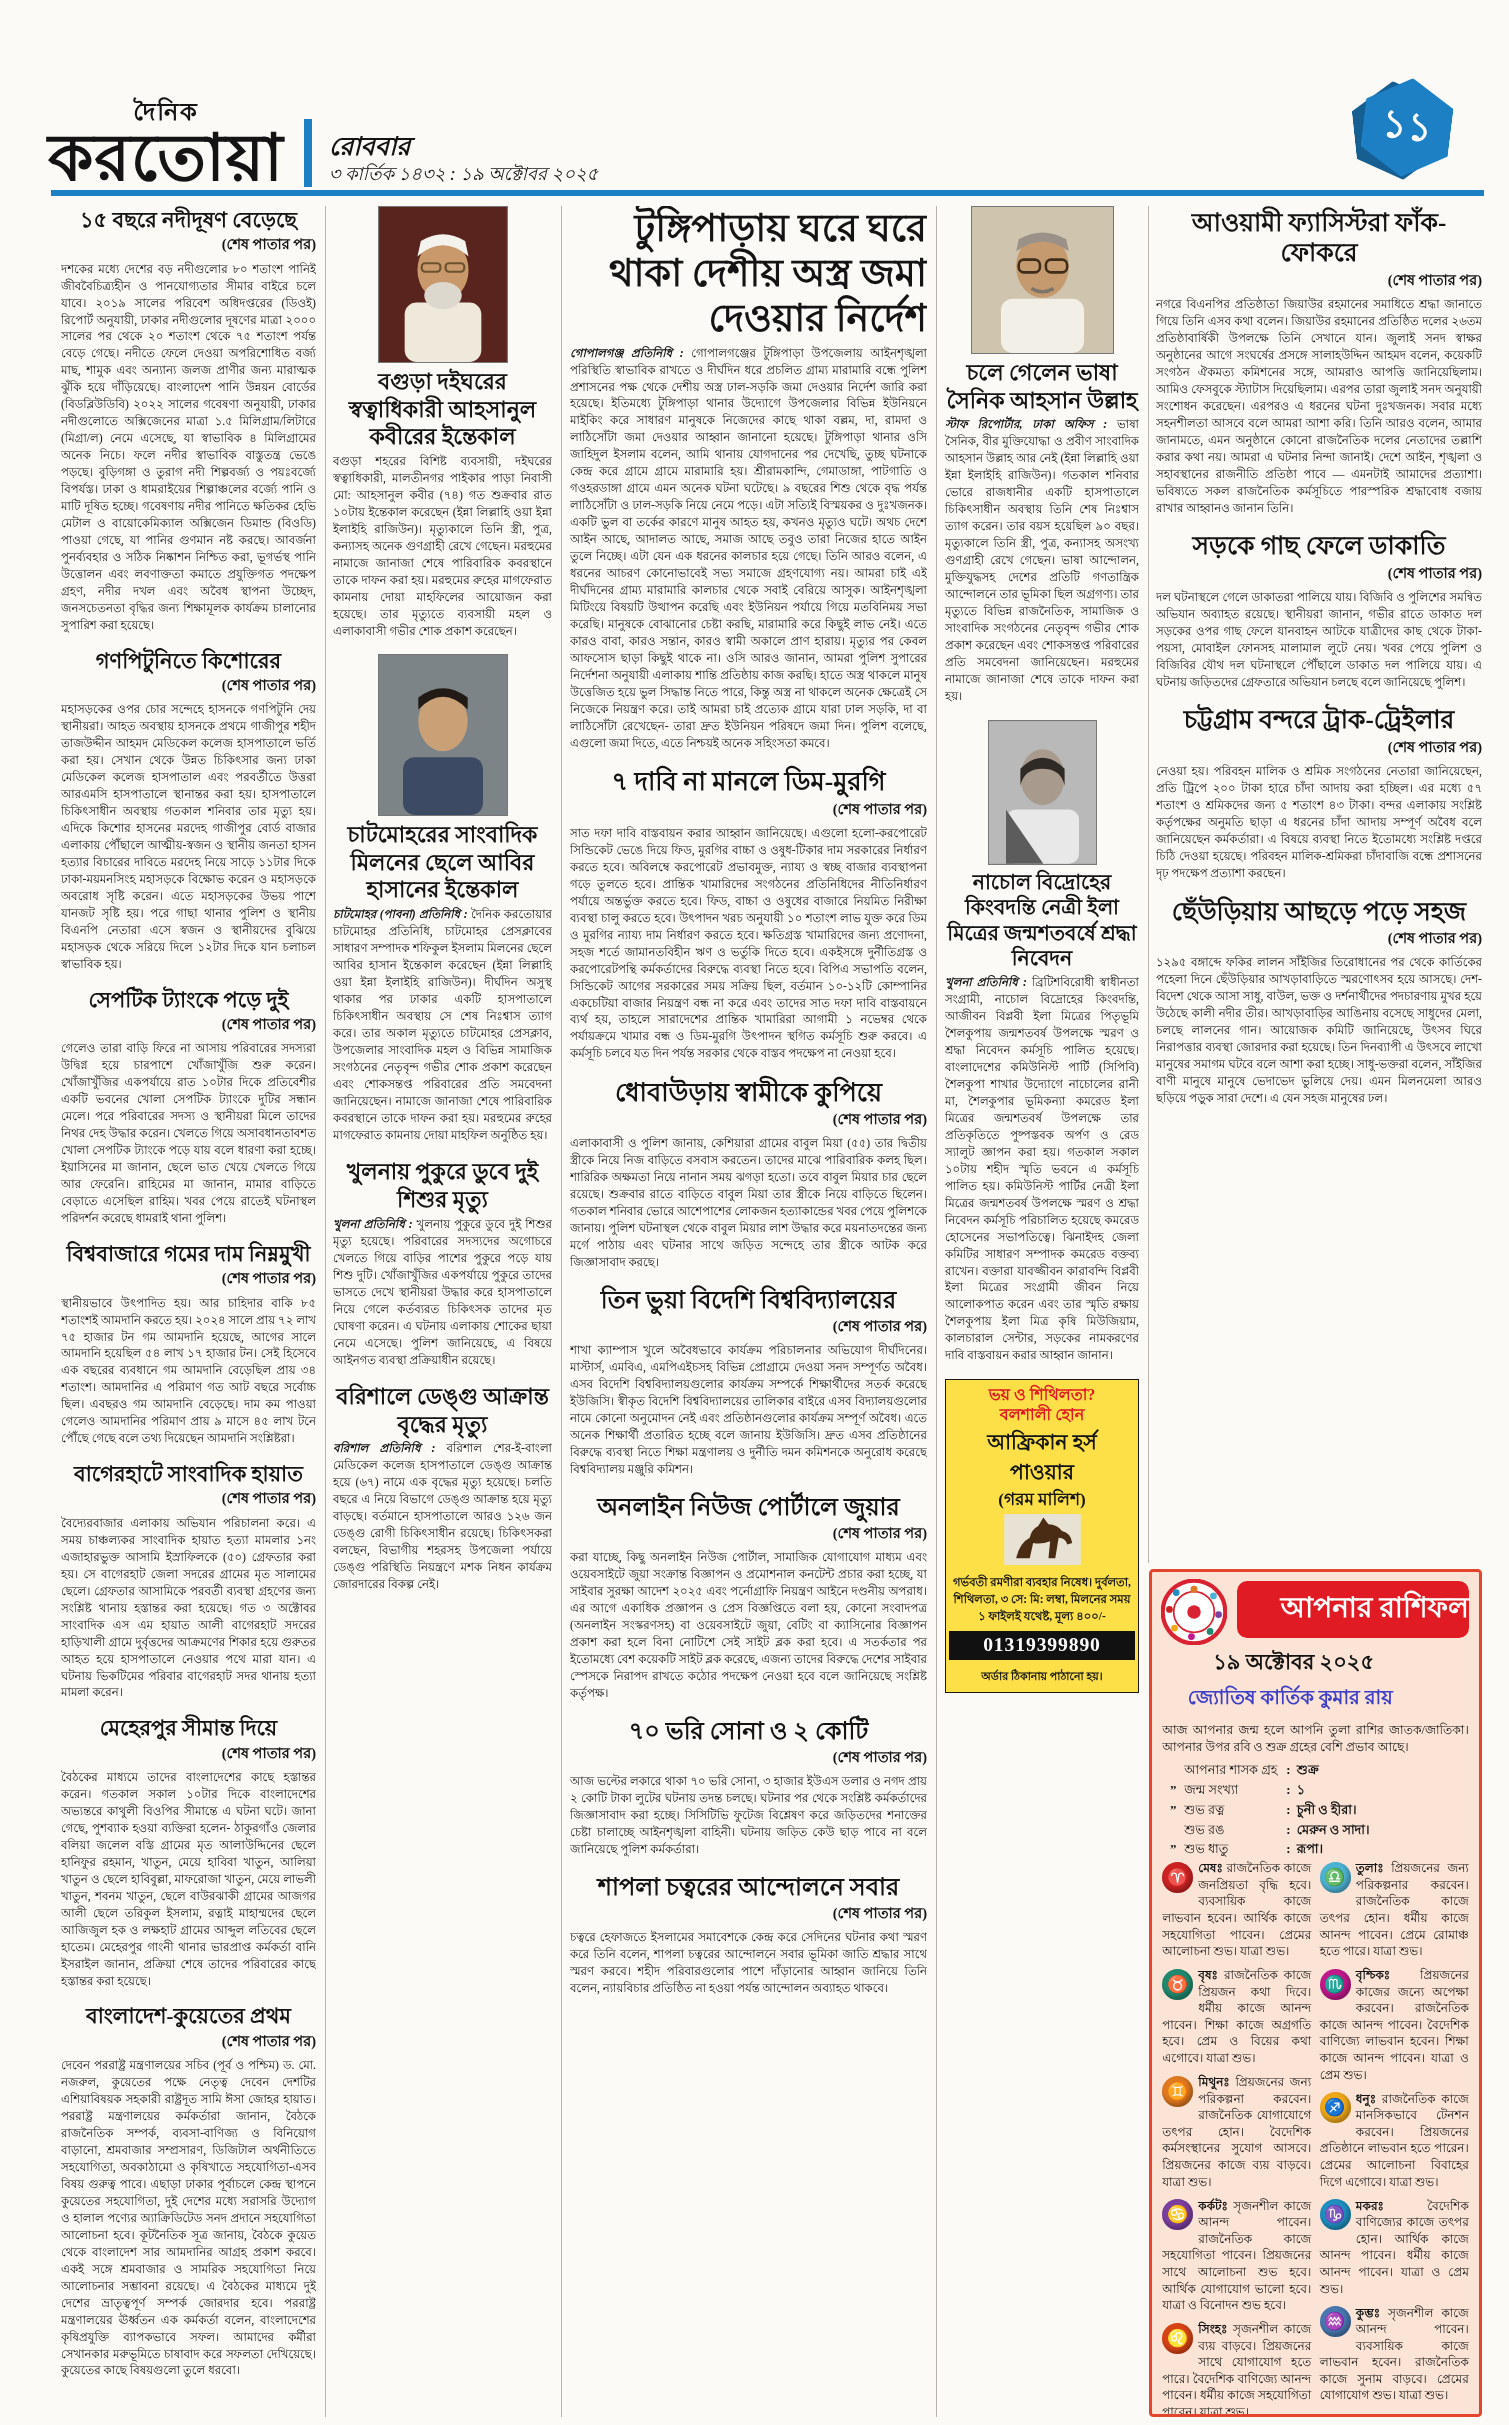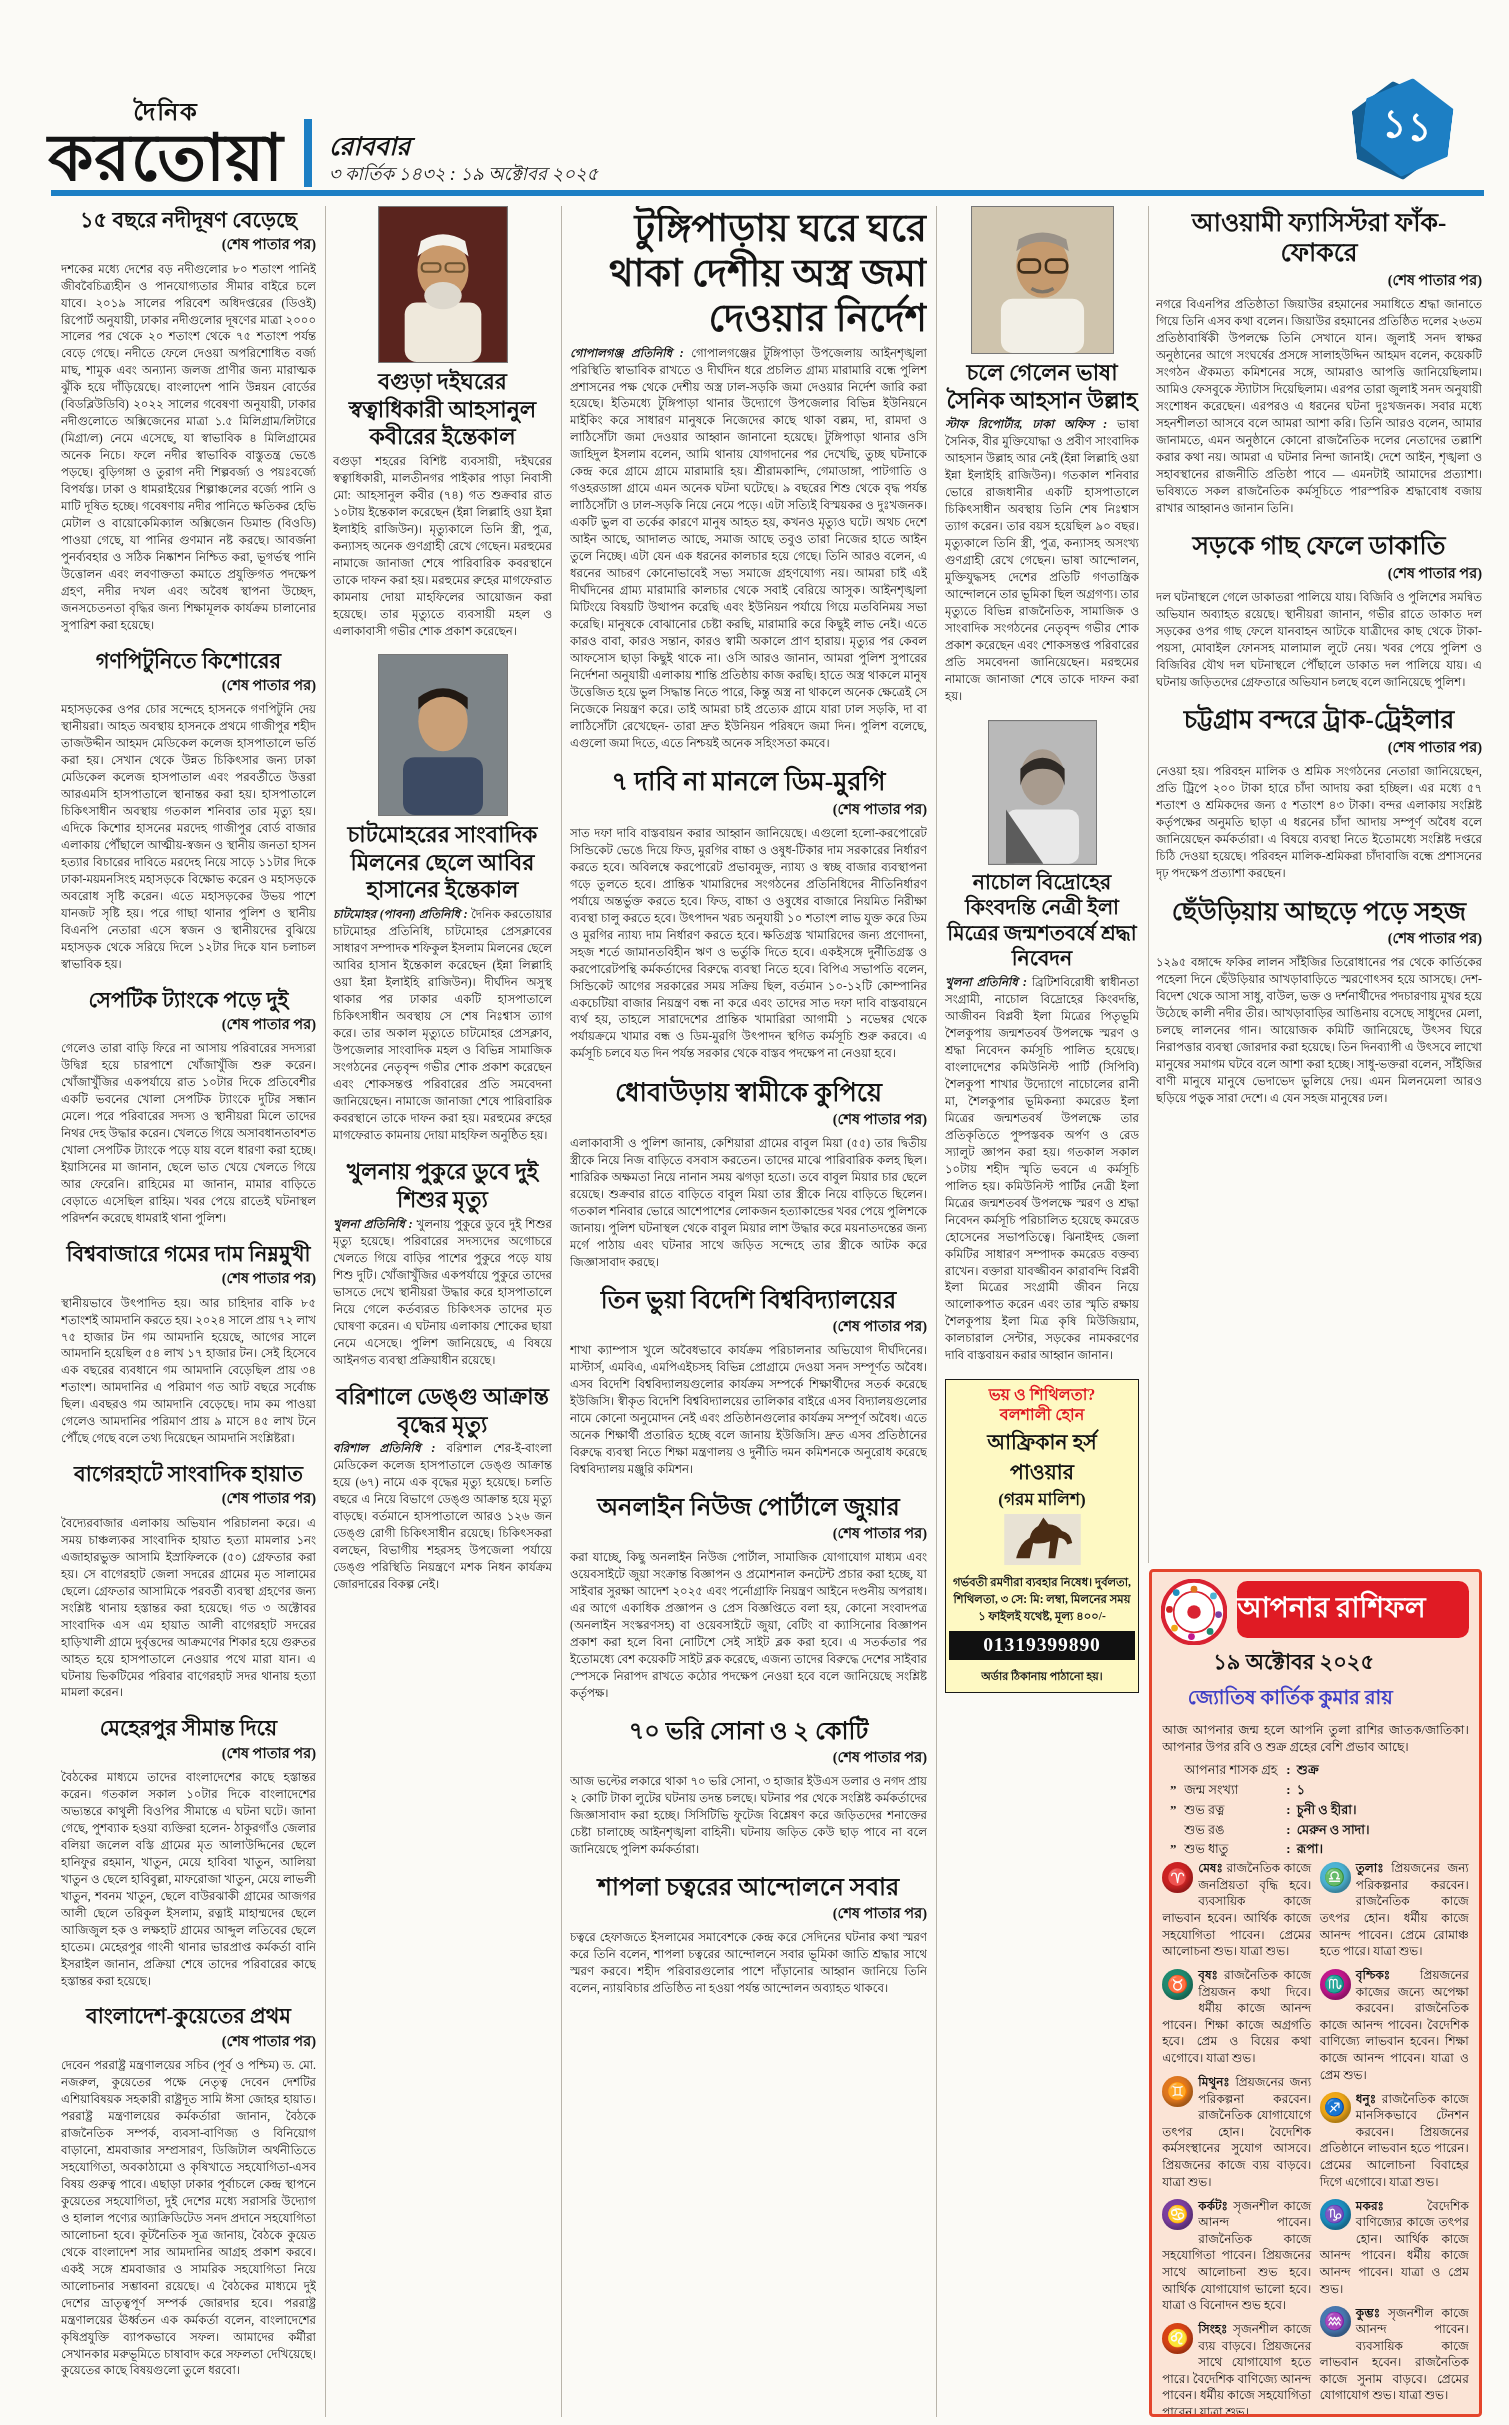--- a/index.html
+++ b/index.html
@@ -34,33 +34,33 @@
   
   .art{margin-bottom:13.6px;}
   .h-c{font-size:21px;font-weight:bold;text-align:center;line-height:1.22;margin:1.7px 0 0;}
   .h-med{font-size:22px;font-weight:bold;text-align:center;line-height:1.25;margin:5.1px 0 3.4px;}
   .h-big{font-size:38px;font-weight:bold;text-align:right;line-height:1.18;margin:0 0 5.1px;}
   .sub{font-size:14.5px;font-weight:bold;text-align:right;margin:0 0 4.3px;}
   .bd{font-size:11.7px;line-height:1.45;text-align:justify;margin:0;}
   .byline{font-weight:bold;font-style:italic;}
   .photo{display:block;margin:0 auto 5.1px;border:0.9px solid #777;background:#888;}
   
-  .ad{border:1.7px solid #1a1a1a;margin-top:12px;text-align:center;padding:5.1px 3.4px;background:#fef9c3;}
+  .ad{border:1.7px solid #1a1a1a;margin-top:12px;text-align:center;padding:5.1px 3.4px;background:#fde047;}
   .ad-red{color:#e01b24;font-weight:bold;font-size:16px;line-height:1.25;}
   .ad-title{font-size:20.4px;font-weight:bold;line-height:1.2;margin:5.1px 0 1.7px;}
   .ad-subtitle{font-size:17px;font-weight:bold;}
   .ad-detail{font-size:11.5px;font-weight:bold;line-height:1.5;margin:5.1px 0;}
   .ad-phone{background:#111;color:#fff;font-size:19.6px;font-weight:bold;padding:3.4px 0;letter-spacing:0.9px;}
   .ad-footer{font-size:11px;font-weight:bold;margin-top:8px;}
   
   #horoscope{position:absolute;left:1149px;top:1569px;width:333px;height:848px;
     background:#fbe4d6;border:3.4px solid #e4452c;border-radius:4.3px;box-sizing:border-box;
     padding:8.5px 10.2px;overflow:hidden;}
   .horo-banner{margin-left:75px;background:#e01b24;color:#fff;border-radius:10.2px;
-    font-size:28px;font-weight:bold;text-align:left;padding:5.1px 0;font-family:Liberation Serif, serif;}
+    font-size:28px;font-weight:bold;text-align:right;padding:5.1px 0;font-family:Liberation Serif, serif;}
   .horo-wheel{position:absolute;left:8.5px;top:6.8px;}
   .horo-date{font-size:21px;font-weight:bold;margin:8.5px 0 1.7px 51px;}
   .horo-astrologer{font-size:19.6px;font-weight:bold;color:#4040c6;margin:0 0 6.8px 25.5px;}
   .horo-intro{font-size:12.3px;line-height:1.4;text-align:justify;margin:0 0 5.1px;}
   .attr-row{display:flex;font-size:12.8px;line-height:1.55;}
   .attr-ditto{width:22px;text-align:center;font-weight:bold;}
   .attr-label{width:102px;}
   .attr-val::before{content:":\2002";}
   .attr-val{font-weight:bold;}
   .horo-tithi{font-size:17px;font-weight:bold;font-style:italic;line-height:1.3;margin:6.8px 0;}

